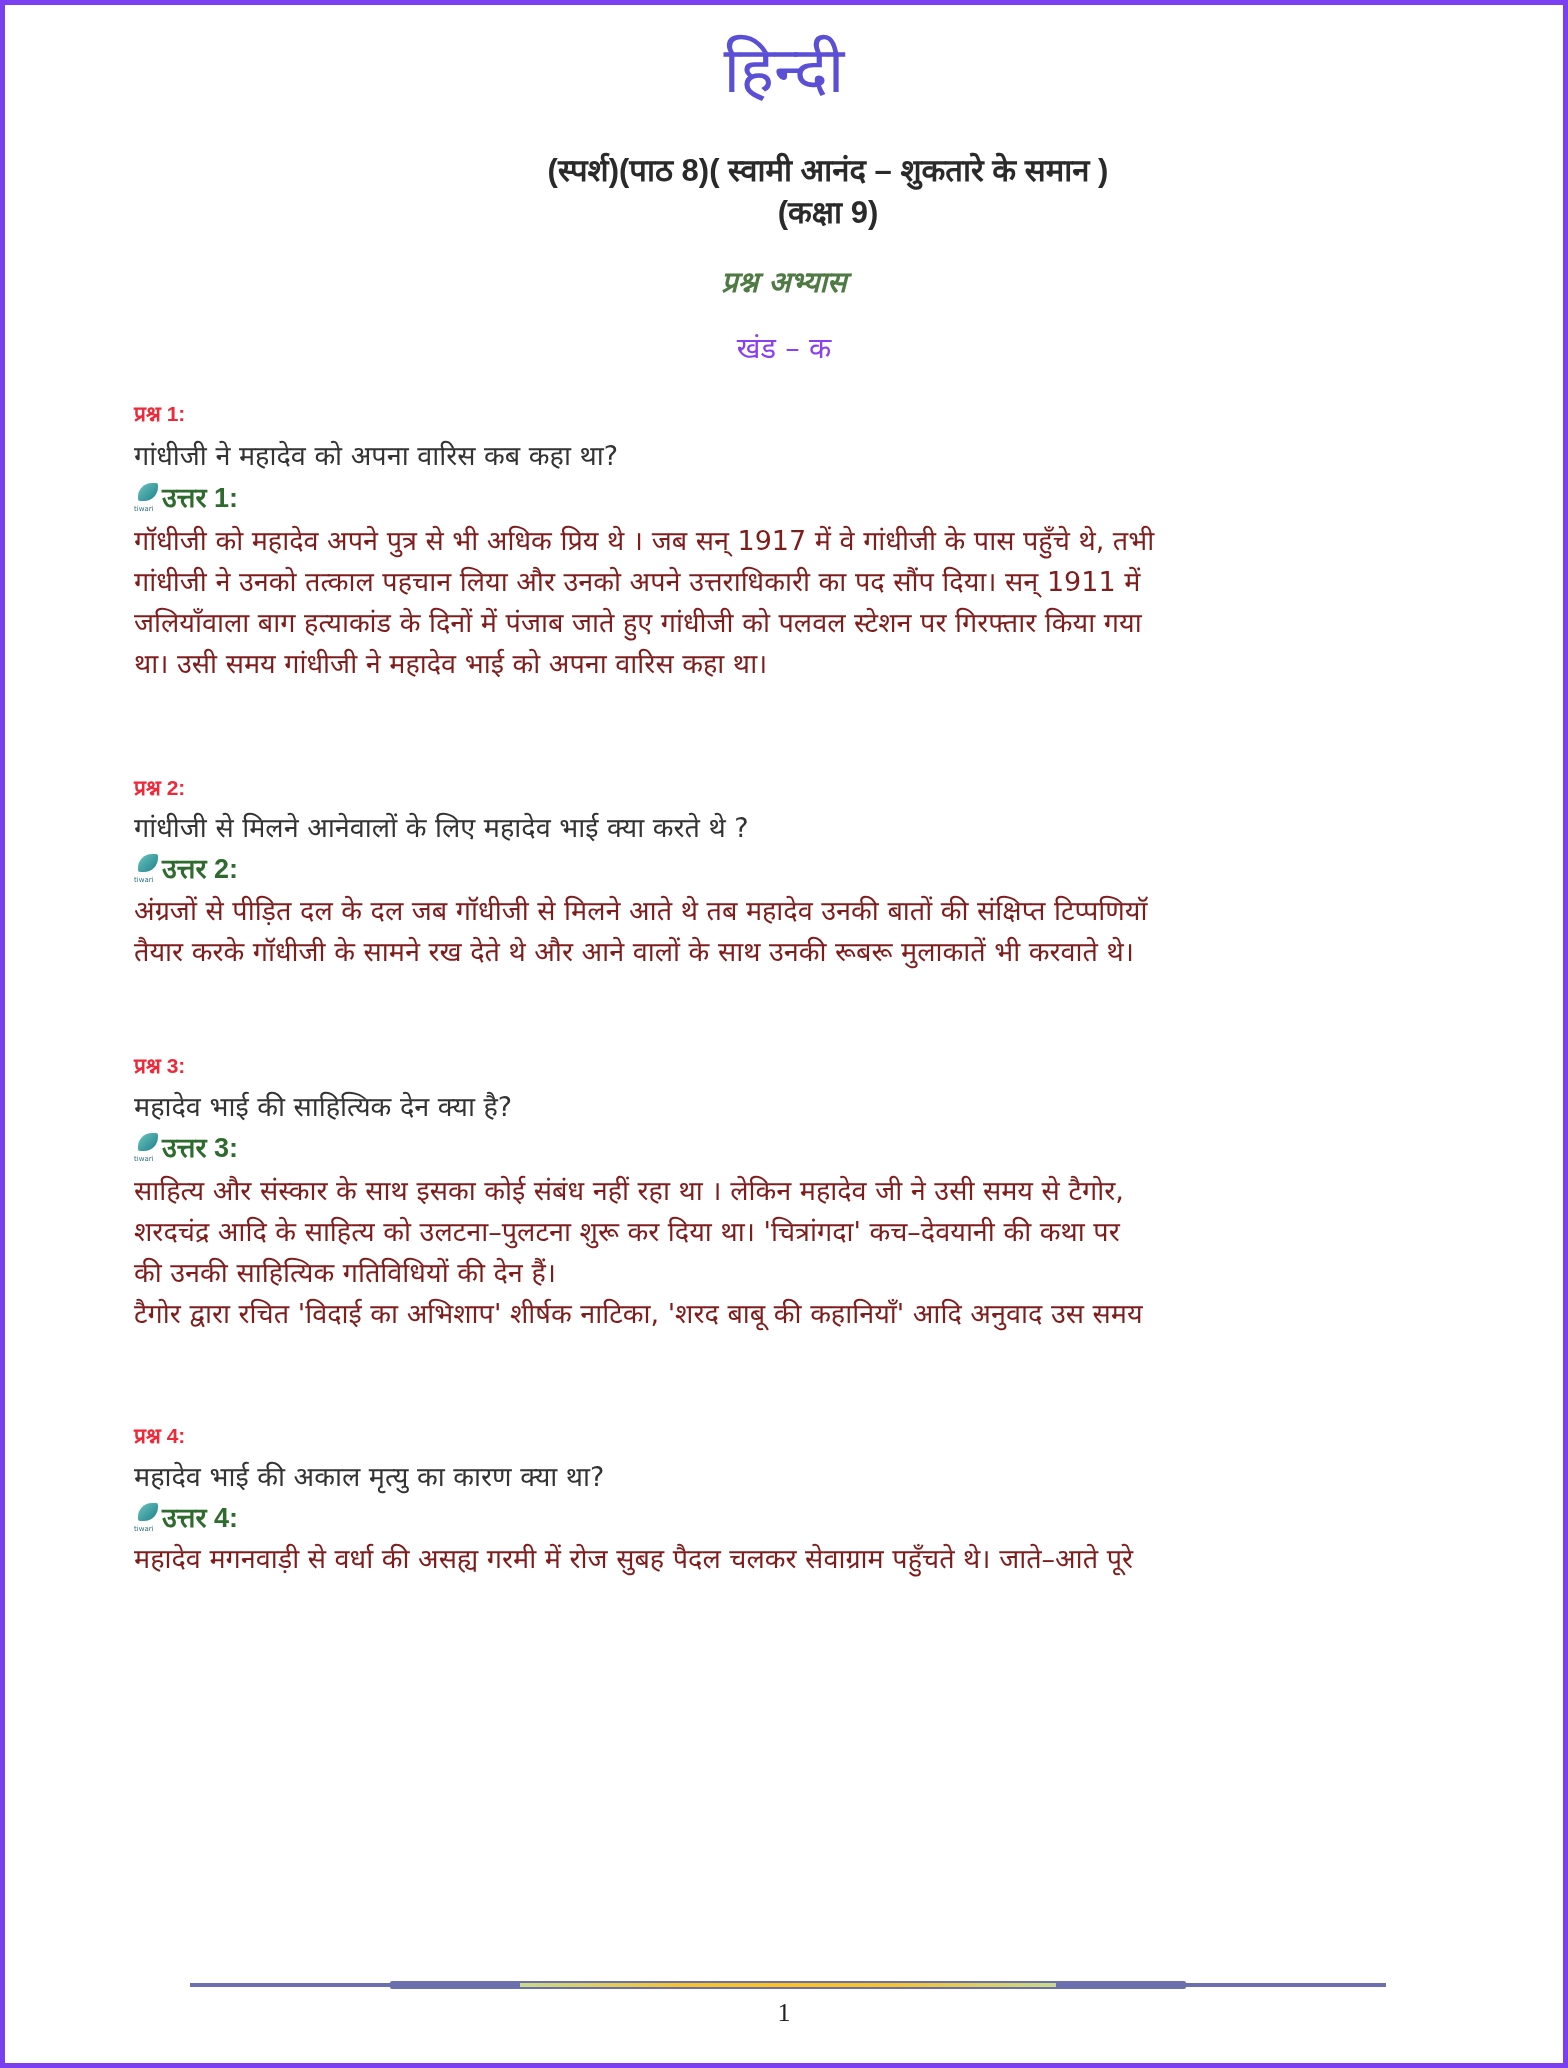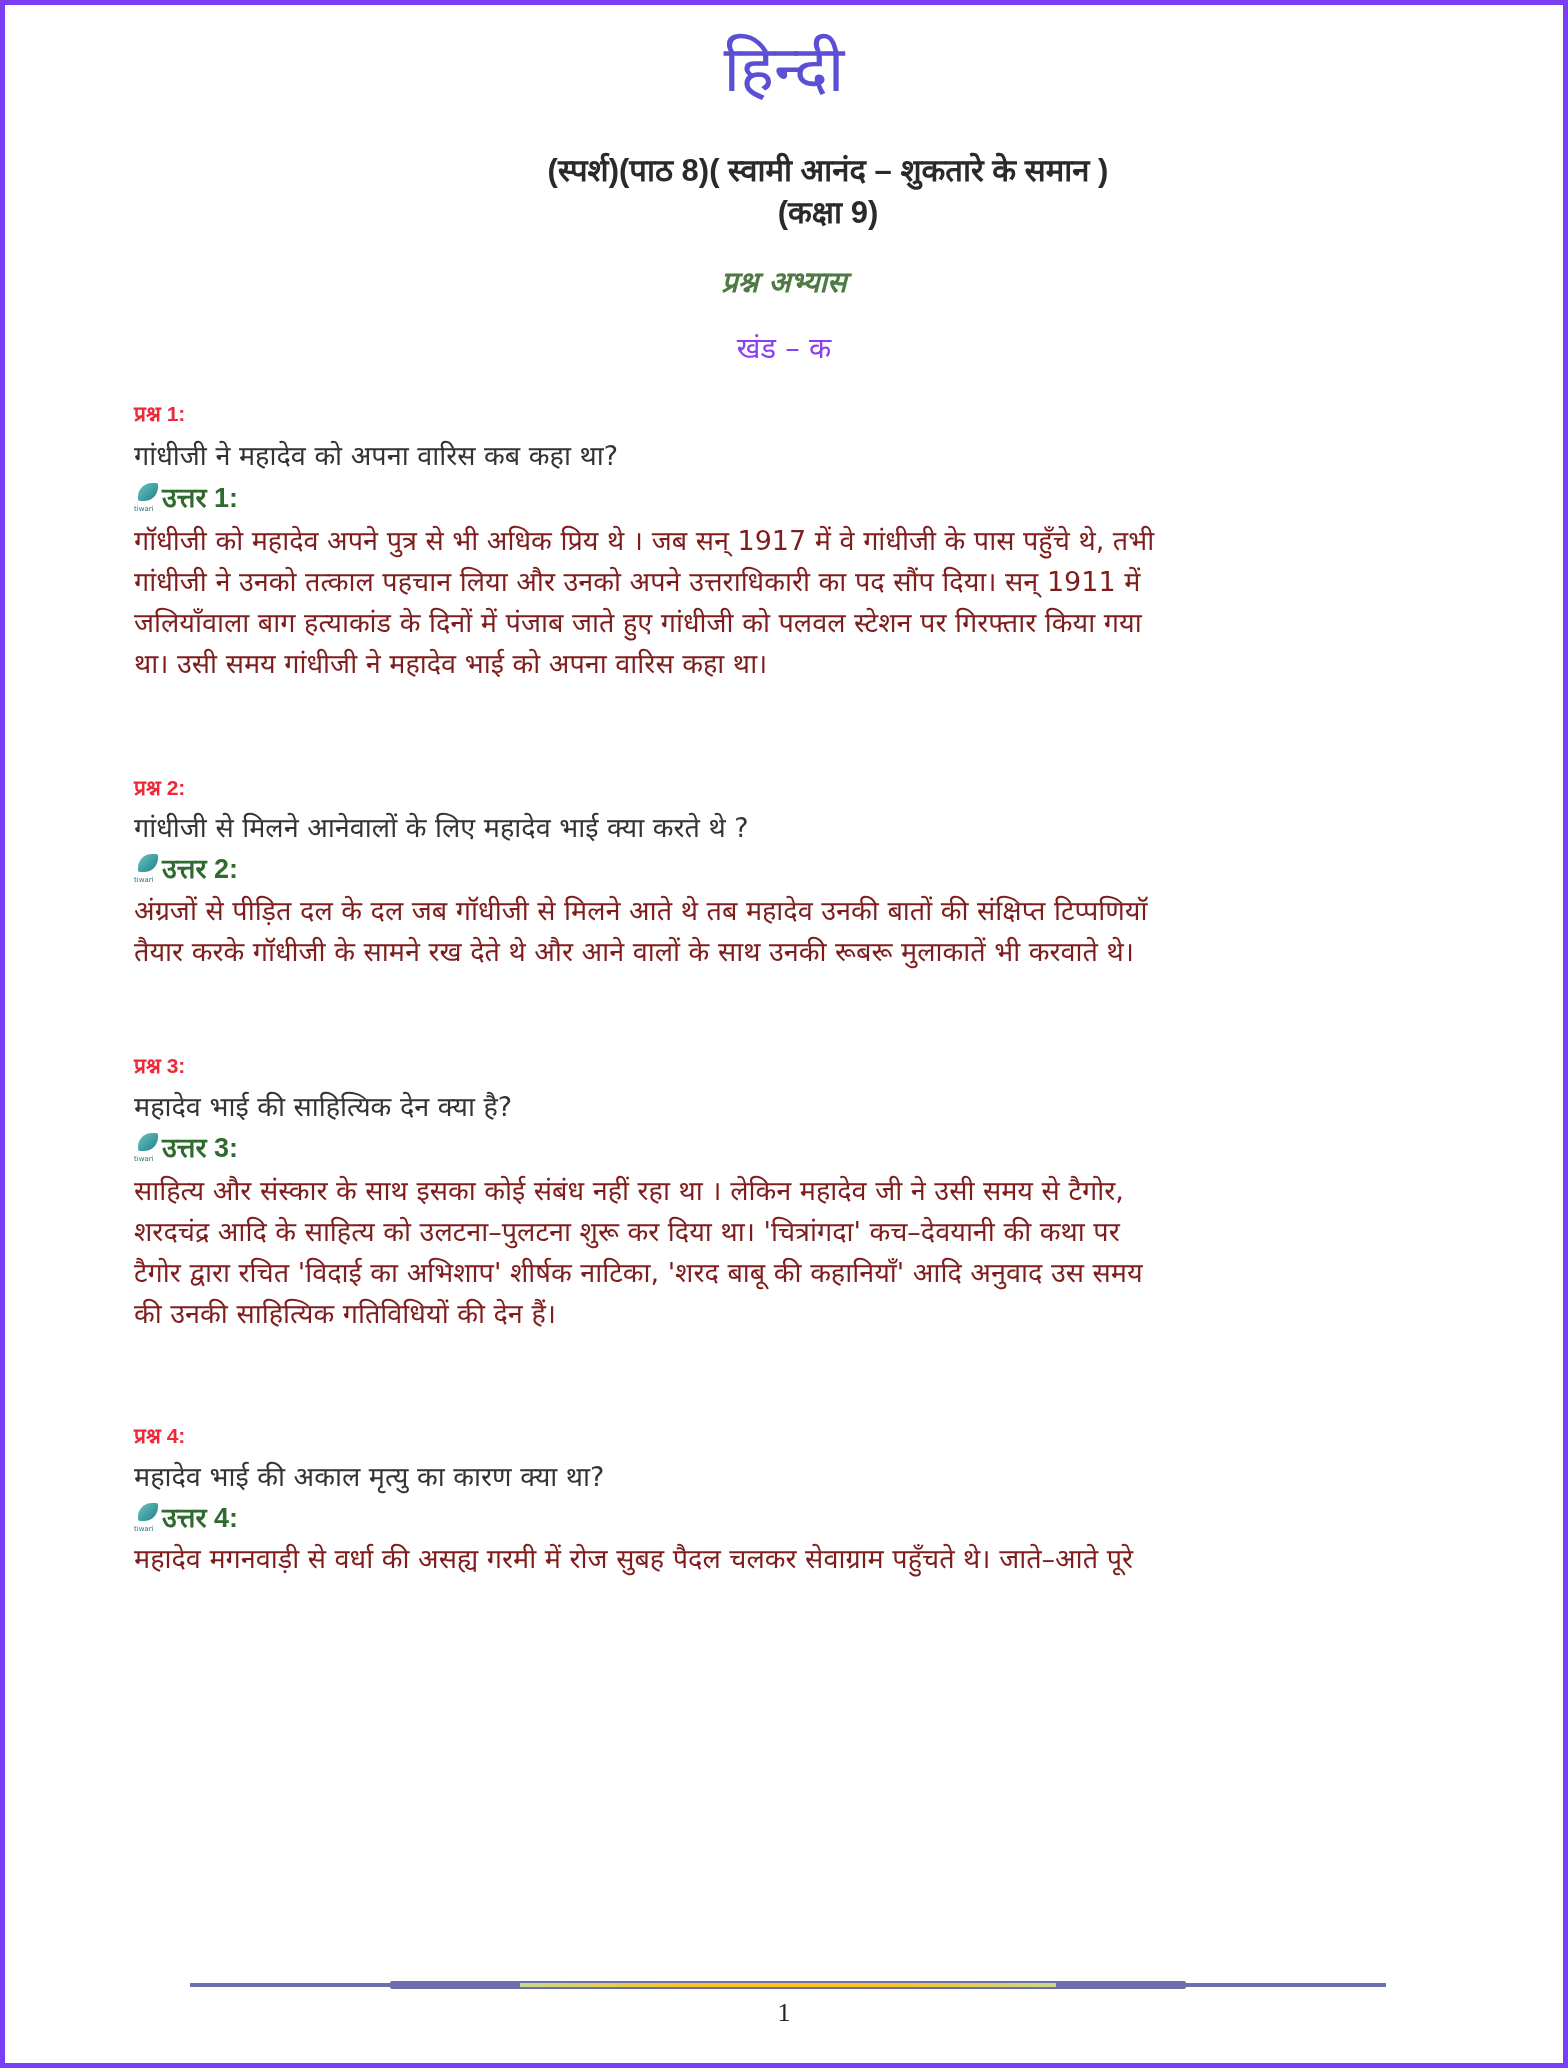--- a/index.html
+++ b/index.html
@@ -8,21 +8,21 @@
     position: relative; overflow: hidden;
     font-family: "DejaVu Sans", sans-serif;
   }
   .page-border {
     position: absolute; left: 0; top: 0; width: 1568px; height: 2068px;
     box-sizing: border-box; border: 5px solid #7a3ff0; pointer-events: none;
   }
   .center { position: absolute; left: 0; width: 1568px; text-align: center; }
   .subject-title {
     top: 30px; font-size: 64px; color: #5b4fd6; font-weight: normal;
-    font-family: Liberation Serif, serif; line-height: 80px;
+    font-family: Liberation Sans, sans-serif; line-height: 80px;
   }
   .chapter-title {
     top: 150px; font-size: 31px; font-weight: bold; color: #2a2a2a;
     line-height: 42px; font-family: "Liberation Sans", sans-serif; padding-left: 44px;
   }
   .exercise-title {
     top: 262px; font-size: 29px; font-weight: bold; font-style: italic;
     color: #4f7a44; line-height: 40px;
   }
   .section-title {
@@ -131,22 +131,22 @@
   <div class="a-label" style="top:1130px">
     <span class="logo">
         <span class="leaf"></span>
         <span class="brand">tiwari</span>
       </span>
     <span>उत्तर 3:</span>
   </div>
   <div class="a-text" style="top:1170px">
     <div>साहित्य और संस्कार के साथ इसका कोई संबंध नहीं रहा था । लेकिन महादेव जी ने उसी समय से टैगोर,</div>
     <div>शरदचंद्र आदि के साहित्य को उलटना–पुलटना शुरू कर दिया था। 'चित्रांगदा' कच–देवयानी की कथा पर</div>
+    <div>की उनकी साहित्यिक गतिविधियों की देन हैं।</div>
     <div>टैगोर द्वारा रचित 'विदाई का अभिशाप' शीर्षक नाटिका, 'शरद बाबू की कहानियाँ' आदि अनुवाद उस समय</div>
-    <div>की उनकी साहित्यिक गतिविधियों की देन हैं।</div>
   </div>
 
   <div class="q-label" style="top:1418px">प्रश्न 4:</div>
   <div class="q-text" style="top:1459px">महादेव भाई की अकाल मृत्यु का कारण क्या था?</div>
   <div class="a-label" style="top:1500px">
     <span class="logo">
         <span class="leaf"></span>
         <span class="brand">tiwari</span>
       </span>
     <span>उत्तर 4:</span>

